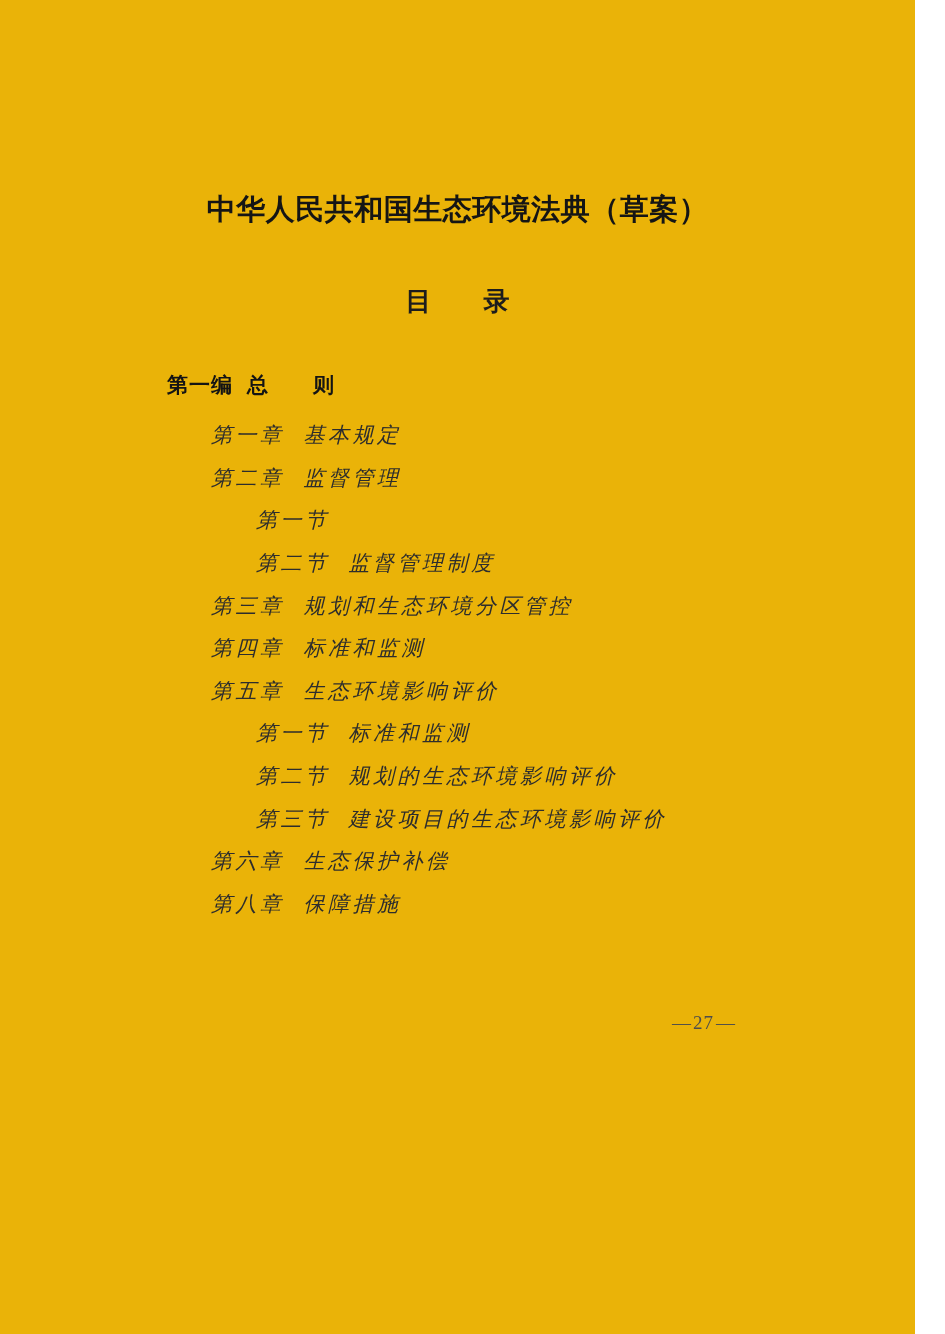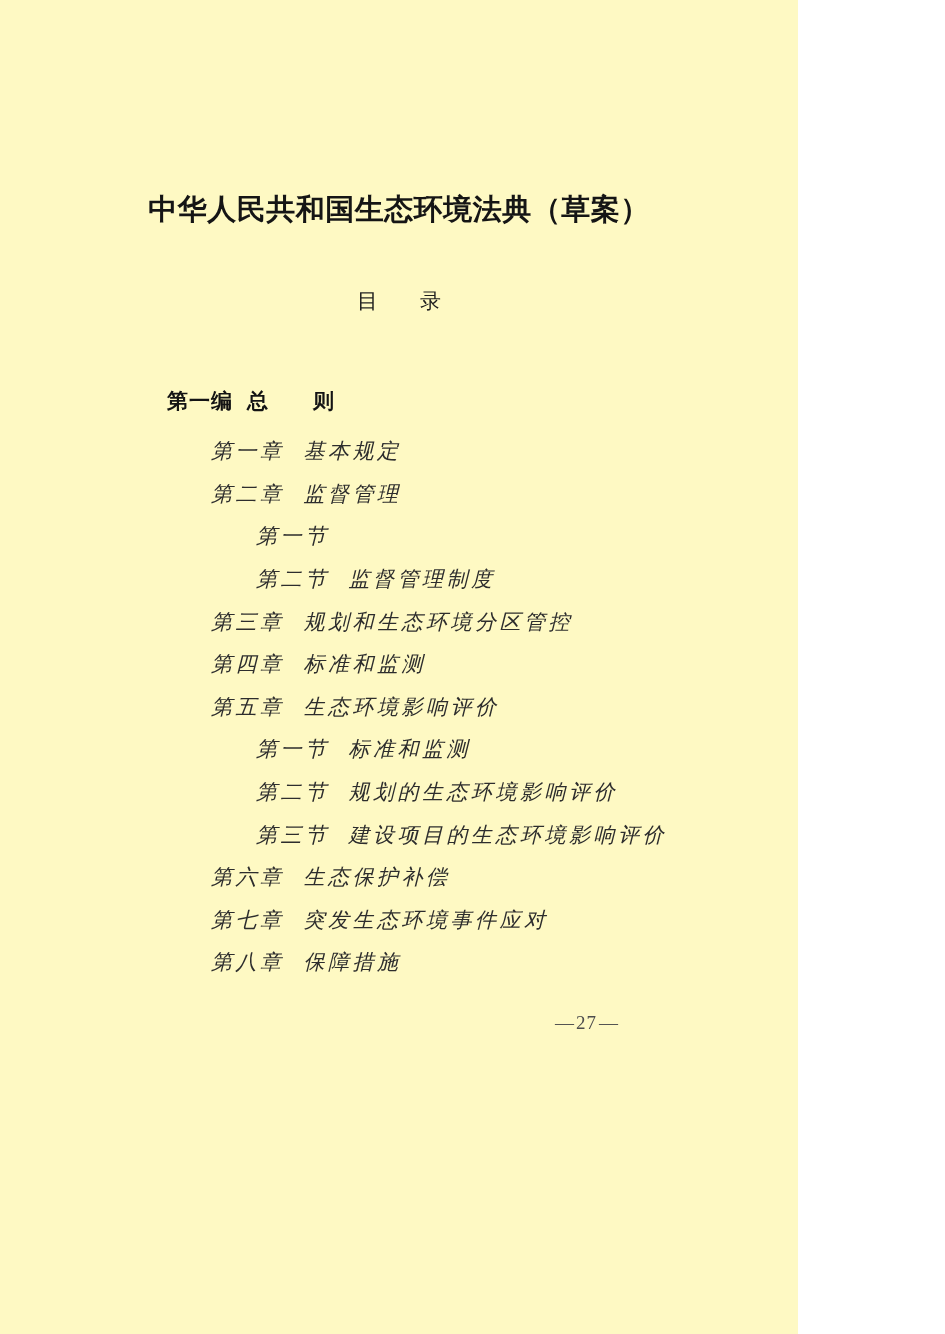--- a/index.html
+++ b/index.html
@@ -2,23 +2,23 @@
 <html><head>
 <meta charset="utf-8">
 <style>
   html, body {
     margin: 0;
     padding: 0;
     background: #ffffff;
   }
   .page {
     position: relative;
-    width: 798px;
+    width: 915px;
     height: 1334px;
-    background: #fef9c3;
+    background: #eab308;
     overflow: hidden;
   }
   .doc-title {
     position: absolute;
     top: 190px;
     left: 0;
     width: 100%;
     margin: 0;
     text-align: center;
     font-family: "Liberation Serif", serif;
@@ -28,28 +28,28 @@
     letter-spacing: 0.5px;
     color: #151515;
   }
   .toc-heading {
     position: absolute;
     top: 286px;
     left: 0;
     width: 100%;
     text-align: center;
     font-family: "Liberation Sans", sans-serif;
-    font-weight: 400;
-    font-size: 21px;
+    font-weight: 700;
+    font-size: 26px;
     line-height: 30px;
     color: #1d1d1d;
   }
   .toc-list {
     position: absolute;
-    top: 380px;
+    top: 364px;
     left: 0;
     width: 100%;
   }
   .toc-row {
     display: flex;
     align-items: center;
     height: 42.6px;
     font-size: 21px;
     white-space: nowrap;
   }
@@ -142,24 +142,20 @@
       </div>
       <div class="toc-row section">
         <span class="num">第三节</span>
         <span class="label">建设项目的生态环境影响评价</span>
       </div>
       <div class="toc-row chapter">
         <span class="num">第六章</span>
         <span class="label">生态保护补偿</span>
       </div>
       <div class="toc-row chapter">
-        <span class="num">第七章</span>
-        <span class="label">突发生态环境事件应对</span>
-      </div>
-      <div class="toc-row chapter">
         <span class="num">第八章</span>
         <span class="label">保障措施</span>
       </div>
     </div>
 
   <div class="page-footer">
     <span class="dash">—</span>
     <span class="page-num">27</span>
     <span class="dash">—</span>
   </div>

